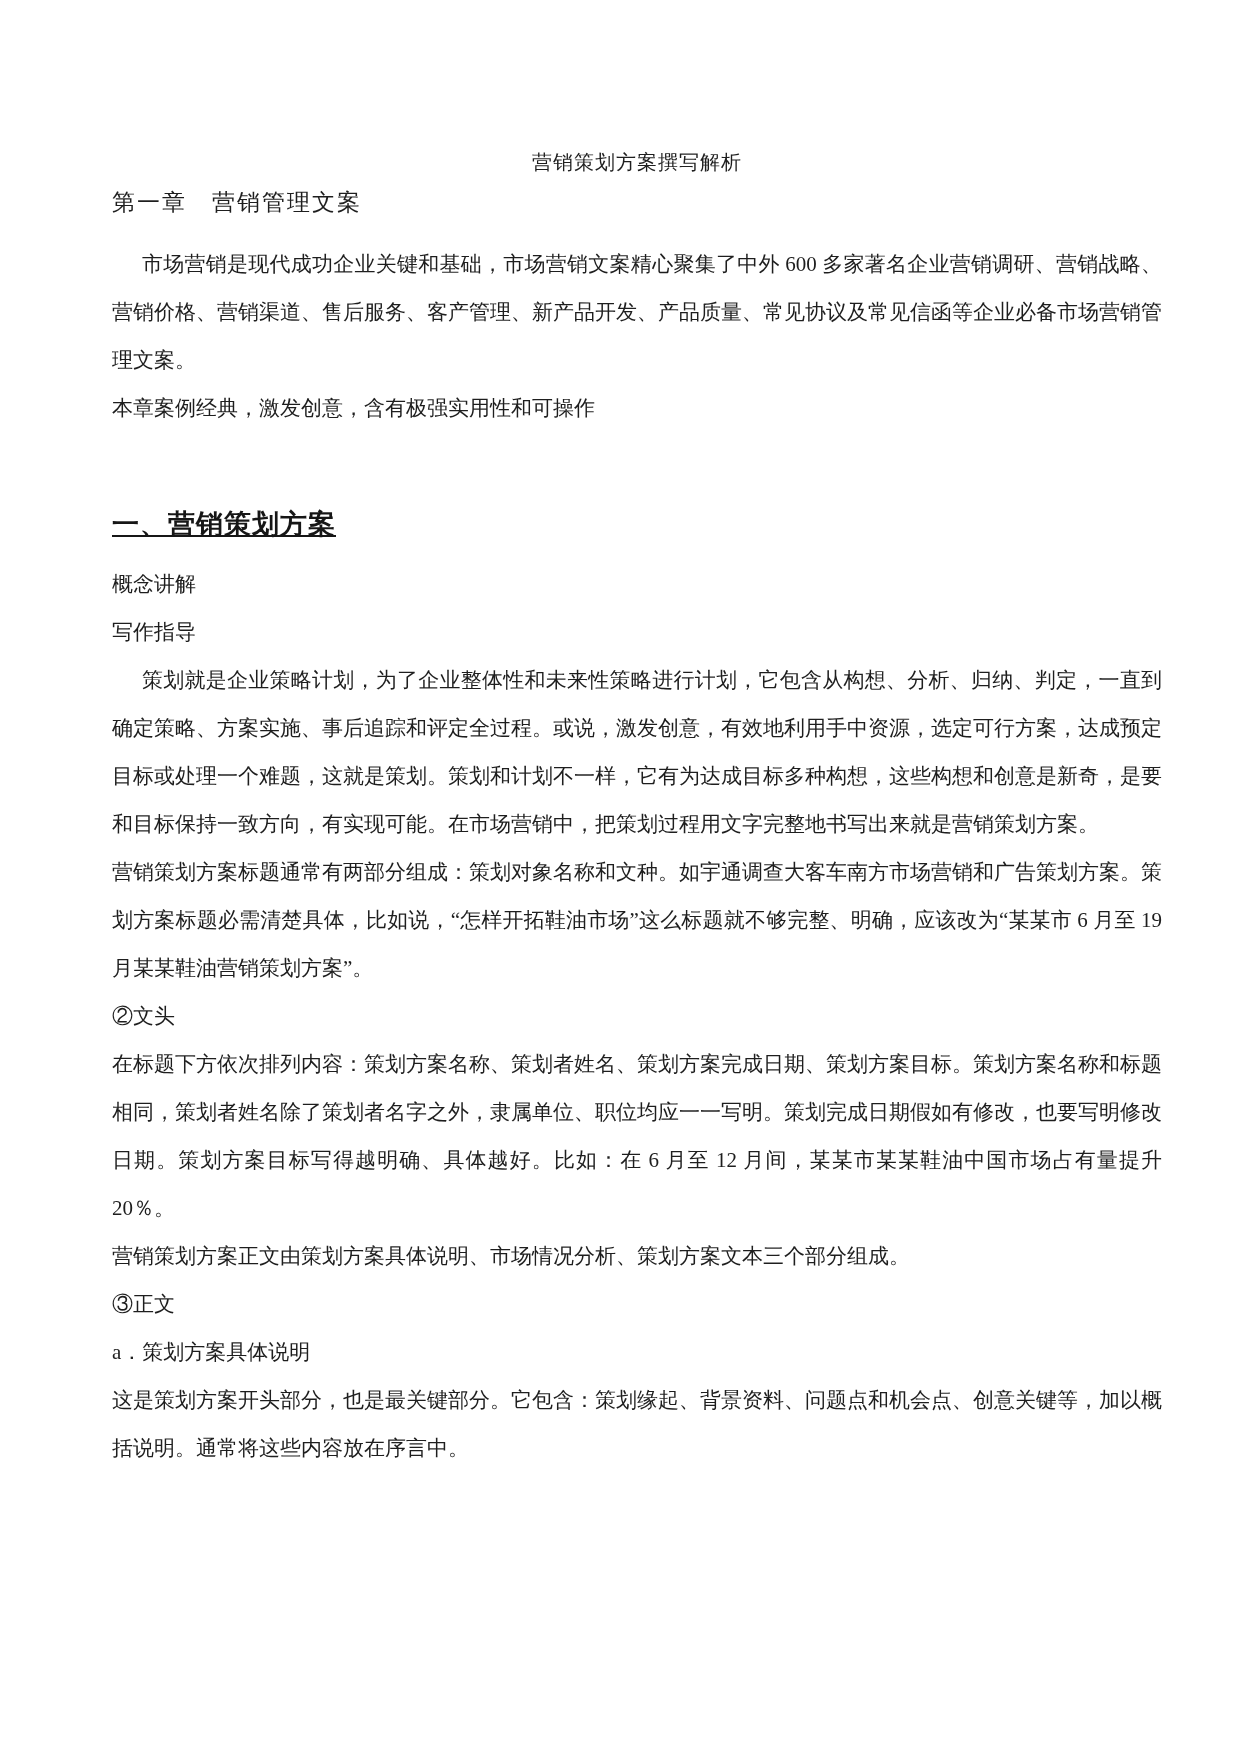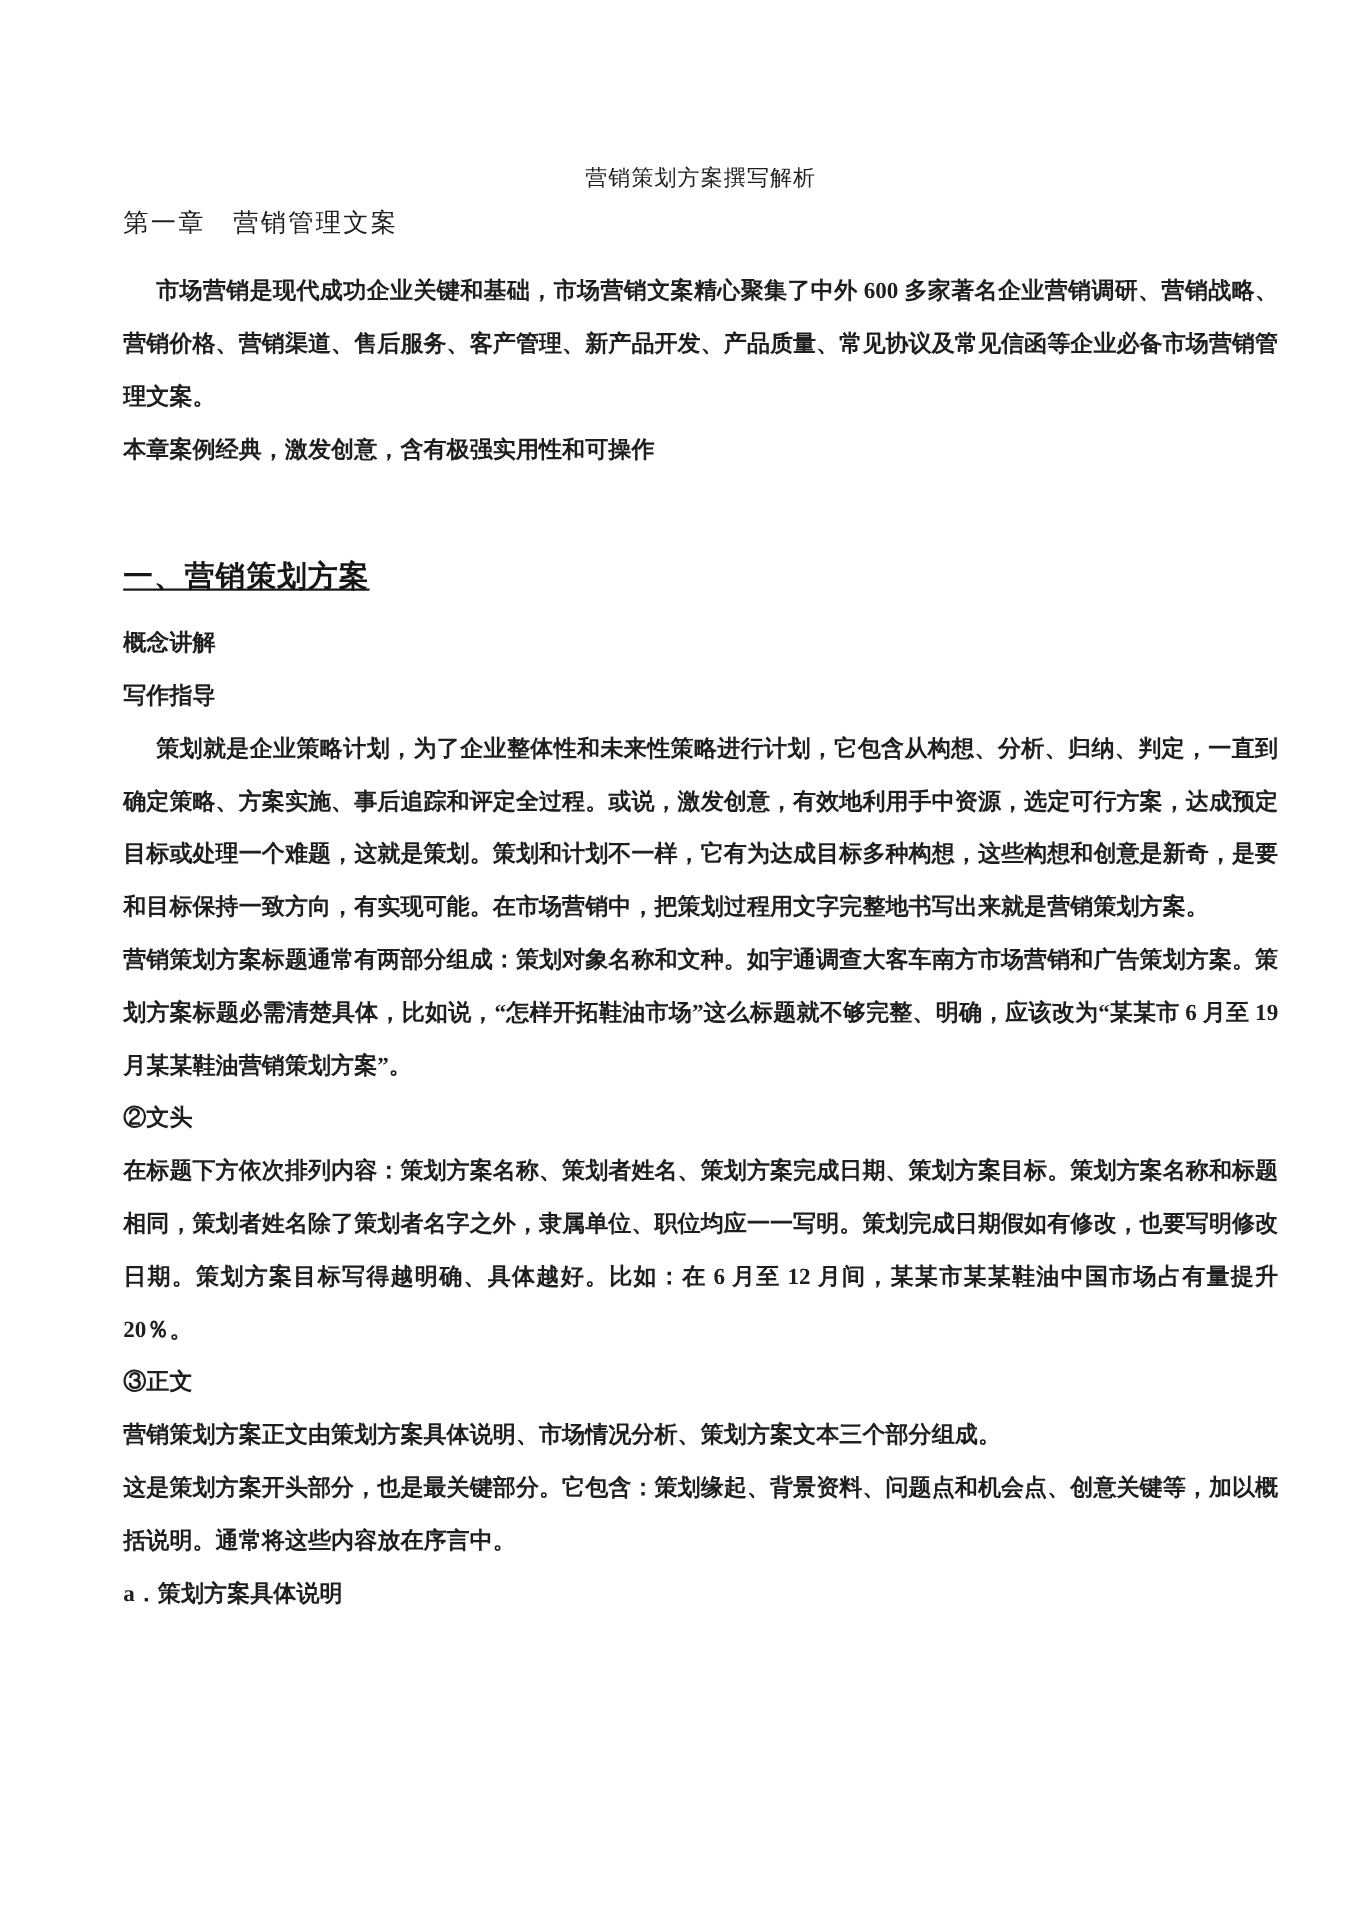--- a/index.html
+++ b/index.html
@@ -30,21 +30,20 @@
     font-size: 23px;
     line-height: 34px;
     margin-top: 10px;
     letter-spacing: 2px;
   }
   .body-text {
     font-size: 21px;
     line-height: 48px;
     text-align: justify;
     text-justify: inter-ideograph;
-    font-weight: bold;
   }
   .intro {
     margin-top: 20px;
   }
   .indent {
     text-indent: 30px;
   }
   .section-heading {
     font-family: "Liberation Sans", sans-serif;
     font-weight: 700;
@@ -82,23 +81,23 @@
 
     <p class="body-text indent">策划就是企业策略计划，为了企业整体性和未来性策略进行计划，它包含从构想、分析、归纳、判定，一直到确定策略、方案实施、事后追踪和评定全过程。或说，激发创意，有效地利用手中资源，选定可行方案，达成预定目标或处理一个难题，这就是策划。策划和计划不一样，它有为达成目标多种构想，这些构想和创意是新奇，是要和目标保持一致方向，有实现可能。在市场营销中，把策划过程用文字完整地书写出来就是营销策划方案。</p>
 
 
     <p class="body-text">营销策划方案标题通常有两部分组成：策划对象名称和文种。如宇通调查大客车南方市场营销和广告策划方案。策划方案标题必需清楚具体，比如说，“怎样开拓鞋油市场”这么标题就不够完整、明确，应该改为“某某市 6 月至 19 月某某鞋油营销策划方案”。</p>
 
     <p class="body-text">②文头</p>
 
     <p class="body-text">在标题下方依次排列内容：策划方案名称、策划者姓名、策划方案完成日期、策划方案目标。策划方案名称和标题相同，策划者姓名除了策划者名字之外，隶属单位、职位均应一一写明。策划完成日期假如有修改，也要写明修改日期。策划方案目标写得越明确、具体越好。比如：在 6 月至 12 月间，某某市某某鞋油中国市场占有量提升 20％。</p>
 
+    <p class="body-text">营销策划方案正文由策划方案具体说明、市场情况分析、策划方案文本三个部分组成。</p>
+
     <p class="body-text">③正文</p>
 
-    <p class="body-text">营销策划方案正文由策划方案具体说明、市场情况分析、策划方案文本三个部分组成。</p>
+    <p class="body-text">a．策划方案具体说明</p>
 
     <p class="body-text">这是策划方案开头部分，也是最关键部分。它包含：策划缘起、背景资料、问题点和机会点、创意关键等，加以概括说明。通常将这些内容放在序言中。</p>
-
-    <p class="body-text">a．策划方案具体说明</p>
 
   </div>
 
 </div>
 
 </body></html>

